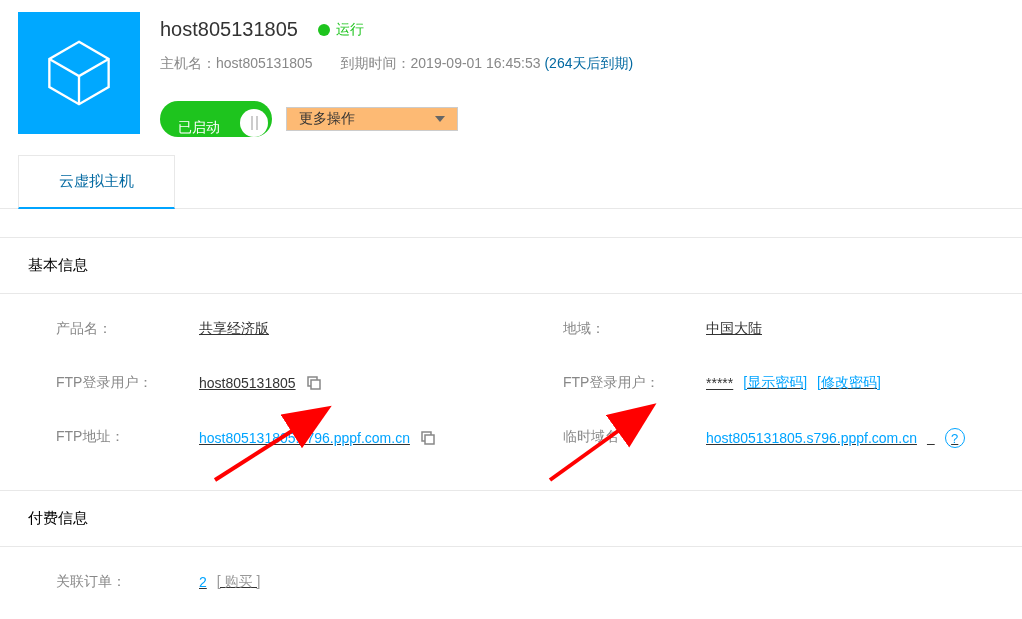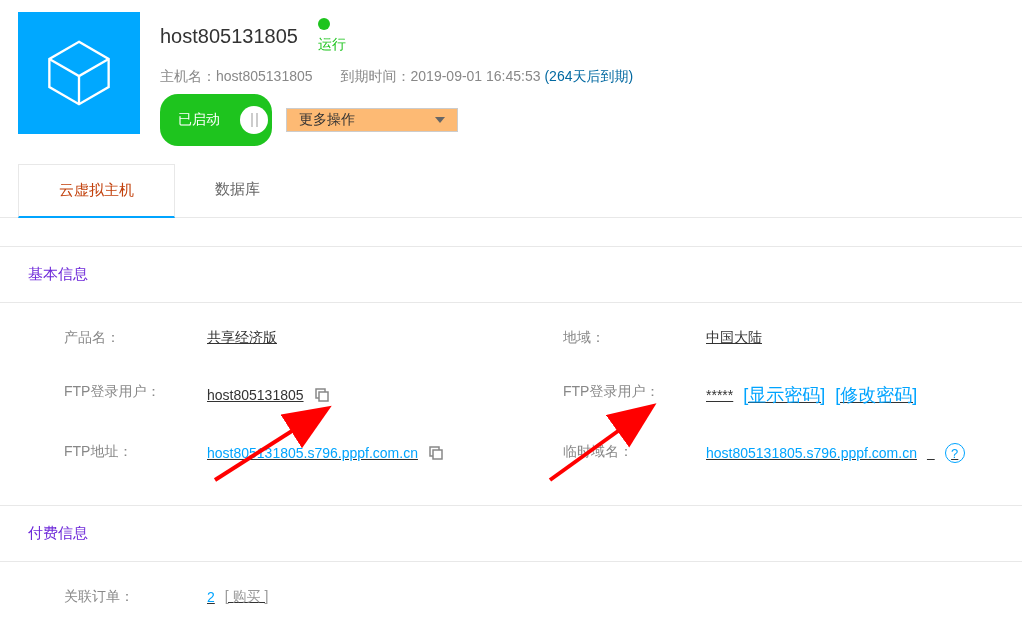--- a/index.html
+++ b/index.html
@@ -2,47 +2,47 @@
 <html><head>
   <meta charset="utf-8">
   <style>
     * { margin: 0; padding: 0; box-sizing: border-box; }
     body { font-family: "Microsoft YaHei", Arial, sans-serif; font-size: 14px; color: #333; background: #fff; width: 1022px; }
     .header-area { display: flex; padding: 12px 18px 0 18px; gap: 20px; }
     .product-icon { width: 122px; height: 122px; background: #00a8ff; display: flex; align-items: center; justify-content: center; flex-shrink: 0; }
     .header-info { flex: 1; padding-top: 6px; }
     .title-row { display: flex; align-items: center; gap: 20px; margin-bottom: 14px; }
     .host-title { font-size: 20px; color: #333; font-weight: 400; }
-    .status-wrap { display: flex; gap: 6px; flex-direction: column; }
+    .status-wrap { display: flex; align-items: center; gap: 6px; }
     .status-dot { width: 12px; height: 12px; border-radius: 50%; background: #1ec41e; display: inline-block; }
     .status-text { color: #1ec41e; font-size: 14px; }
-    .meta-row { display: flex; gap: 28px; color: #888; margin-bottom: 8px; font-size: 14px; }
+    .meta-row { display: flex; gap: 28px; color: #888; margin-bottom: 28px; font-size: 14px; }
     .meta-label { color: #888; }
     .meta-val { color: #888; }
     .expire-warn { color: #0369a1; }
     .action-row { display: flex; gap: 14px; align-items: center; }
-    .toggle-pill { width: 112px; height: 52px; background: #1ec41e; border-radius: 18px; display: flex; align-items: center; position: relative; cursor: pointer; }
+    .toggle-pill { width: 112px; height: 36px; background: #1ec41e; border-radius: 18px; display: flex; align-items: flex-end; position: relative; cursor: pointer; }
     .toggle-label { color: #fff; font-size: 14px; margin-left: 18px; }
     .toggle-knob { width: 28px; height: 28px; border-radius: 50%; background: #fff; position: absolute; right: 4px; display: flex; align-items: center; justify-content: center; }
     .toggle-knob::before { content: ""; width: 2px; height: 14px; background: #ccc; margin-right: 3px; }
     .toggle-knob::after { content: ""; width: 2px; height: 14px; background: #ccc; }
     .more-select { width: 172px; height: 24px; border: 1px solid #ccc; background: #fdba74; padding: 0 12px; display: flex; align-items: center; justify-content: space-between; cursor: pointer; font-size: 14px; color: #333; }
     .caret-down { width: 0; height: 0; border-left: 5px solid transparent; border-right: 5px solid transparent; border-top: 6px solid #666; }
     .tabs { display: flex; border-bottom: 1px solid #e8e8e8; margin-top: 18px; padding-left: 18px; }
     .tab { padding: 16px 40px; cursor: pointer; color: #666; font-size: 15px; }
-    .tab.active { color: #c2410c; border-bottom: 2px solid #00a4ff; border-top: 1px solid #e8e8e8; border-left: 1px solid #e8e8e8; border-right: 1px solid #e8e8e8; margin-bottom: -1px; background: #fff; }
+    .tab.active { color: #0369a1; border-bottom: 2px solid #00a4ff; border-top: 1px solid #e8e8e8; border-left: 1px solid #e8e8e8; border-right: 1px solid #e8e8e8; margin-bottom: -1px; background: #fff; }
     .section { border-top: 1px solid #e8e8e8; }
-    .section-header { padding: 18px 28px; font-size: 15px; color: #6d28d9; border-bottom: 1px solid #e8e8e8; font-weight: 500; }
+    .section-header { padding: 18px 28px; font-size: 15px; color: #000000; border-bottom: 1px solid #e8e8e8; font-weight: 500; }
     .info-grid { padding: 8px 0; }
-    .info-row { display: flex; padding: 18px 12px; }
+    .info-row { display: flex; padding: 18px 4px; }
     .info-cell { display: flex; flex: 1; min-width: 0; }
     .info-label { width: 195px; flex-shrink: 0; color: #888; padding-left: 52px; font-size: 14px; }
     .info-value { flex: 1; color: #333; display: flex; align-items: center; gap: 10px; font-size: 14px; text-decoration: underline; }
     .copy-icon { display: inline-flex; cursor: pointer; }
-    .action-link { color: #00a4ff; cursor: pointer; font-size: 18px; }
+    .action-link { color: #00a4ff; cursor: pointer; font-size: 14px; }
     .help-circle { width: 20px; height: 20px; border: 1px solid #00a4ff; border-radius: 50%; color: #00a4ff; font-size: 13px; display: inline-flex; align-items: center; justify-content: center; cursor: pointer; }
     .arrow-overlay { position: absolute; pointer-events: none; }
     .content-wrap { position: relative; }
     .gray-text { color: #999; }
     .num-link { color: #00a4ff; cursor: pointer; }
   </style>
 </head>
 <body>
 
 <div class="content-wrap">
@@ -80,21 +80,20 @@
         <div class="more-select">
           <span>更多操作</span>
           <span class="caret-down"></span>
         </div>
       </div>
     </div>
   </div>
 
   <div class="tabs">
     <div class="tab active">云虚拟主机</div>
-    <div class="tab">数据库</div>
   </div>
 
   <div style="height:28px"></div>
 
   <div class="section">
     <div class="section-header">基本信息</div>
     <div class="info-grid">
 
       <div class="info-row">
         <div class="info-cell">

